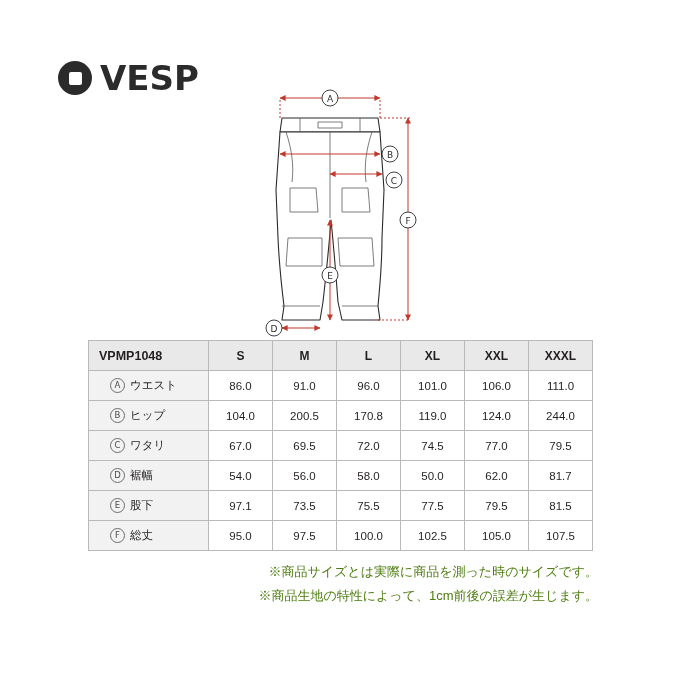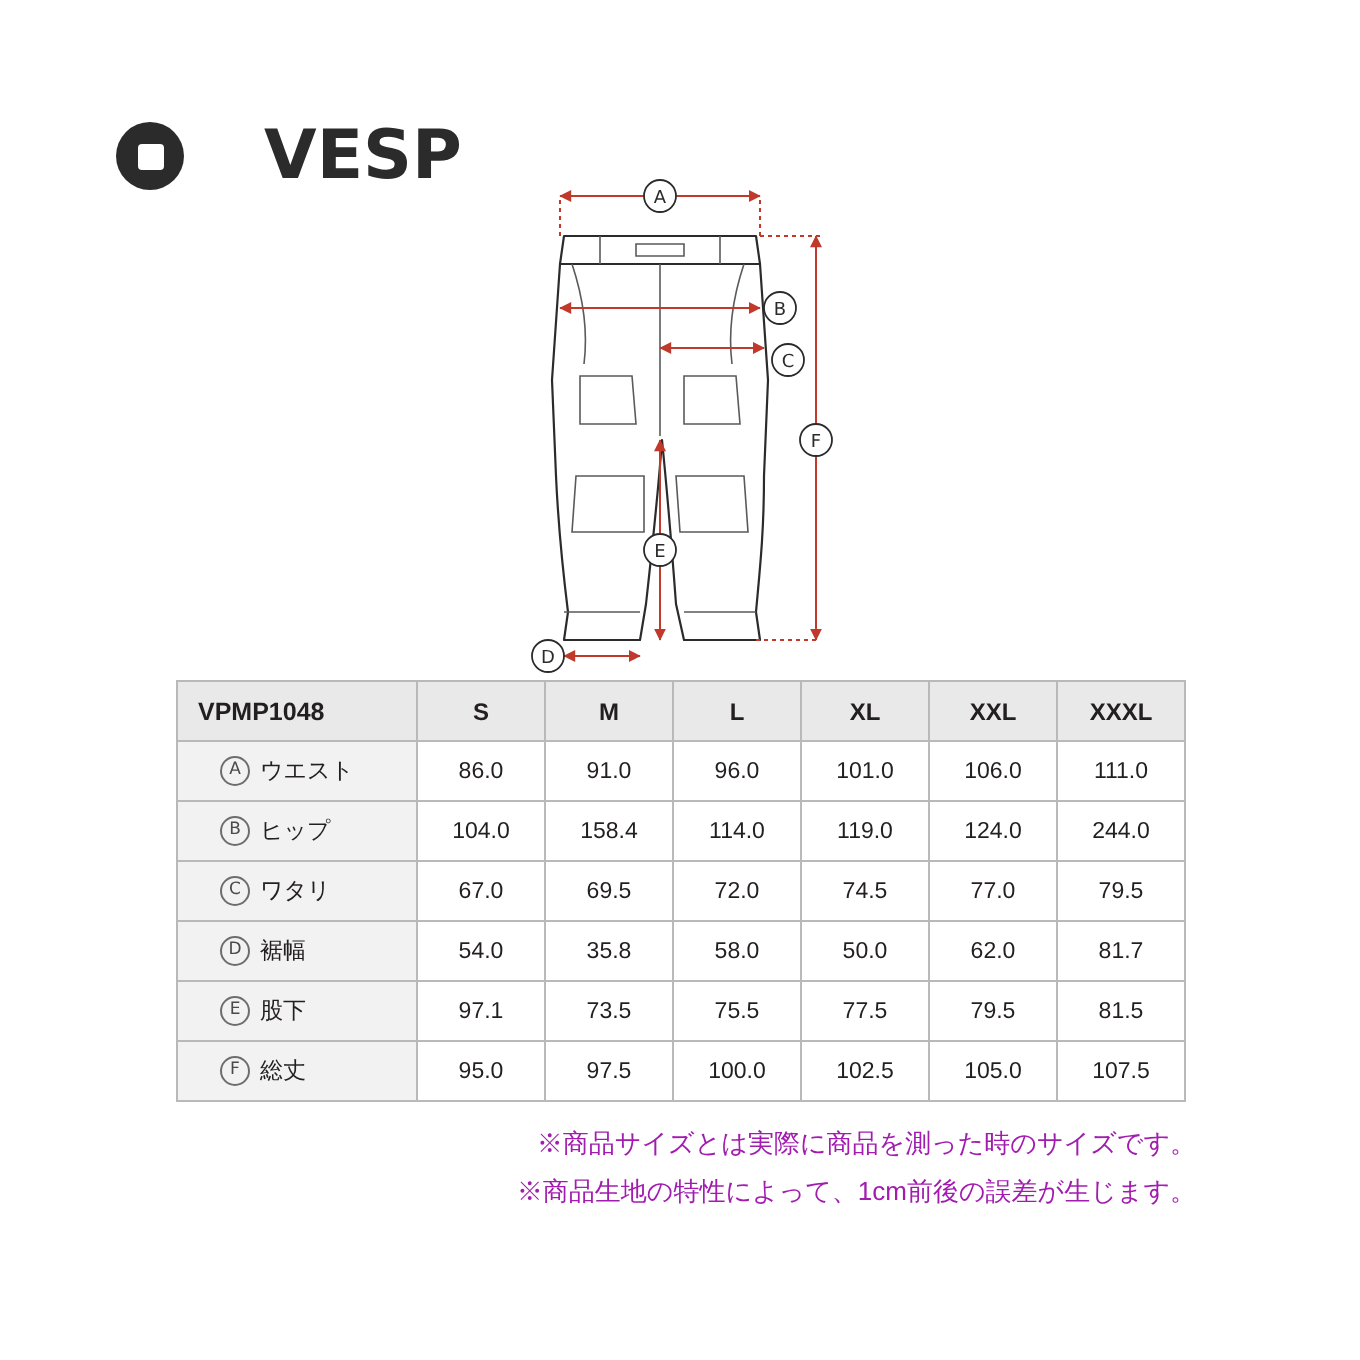--- a/index.html
+++ b/index.html
@@ -43,21 +43,20 @@
     width: 13px; height: 13px;
     background: #ffffff;
     border-radius: 2px;
   }
   .brand-text {
     font-size: 34px;
     font-weight: bold;
     letter-spacing: 0px;
     color: #2b2b2b;
     font-family: "DejaVu Sans", sans-serif;
-    margin-left: 32px;
   }
 
   
   .illustration {
     position: absolute;
     left: 230px;
     top: 70px;
     width: 420px;
     height: 270px;
   }
@@ -117,21 +116,21 @@
   .rowlabel .txt { vertical-align: middle; }
 
   
   .notes {
     position: absolute;
     right: 82px;
     top: 560px;
     text-align: right;
     font-size: 13px;
     line-height: 1.85;
-    color: #a21caf;
+    color: #4d7c0f;
   }
 </style>
 </head>
 <body>
 
 <div class="page">
 
   <div class="brand">
     <span class="brand-mark">
       <span class="inner"></span>
@@ -244,43 +243,43 @@
         <td>96.0</td>
         <td>101.0</td>
         <td>106.0</td>
         <td>111.0</td>
       </tr>
       <tr>
         <td class="rowlabel">
           <span class="circ">B</span><span class="txt">ヒップ</span>
         </td>
         <td>104.0</td>
-        <td>158.4</td>
-        <td>114.0</td>
+        <td>200.5</td>
+        <td>170.8</td>
         <td>119.0</td>
         <td>124.0</td>
         <td>244.0</td>
       </tr>
       <tr>
         <td class="rowlabel">
           <span class="circ">C</span><span class="txt">ワタリ</span>
         </td>
         <td>67.0</td>
         <td>69.5</td>
         <td>72.0</td>
         <td>74.5</td>
         <td>77.0</td>
         <td>79.5</td>
       </tr>
       <tr>
         <td class="rowlabel">
           <span class="circ">D</span><span class="txt">裾幅</span>
         </td>
         <td>54.0</td>
-        <td>35.8</td>
+        <td>56.0</td>
         <td>58.0</td>
         <td>50.0</td>
         <td>62.0</td>
         <td>81.7</td>
       </tr>
       <tr>
         <td class="rowlabel">
           <span class="circ">E</span><span class="txt">股下</span>
         </td>
         <td>97.1</td>

